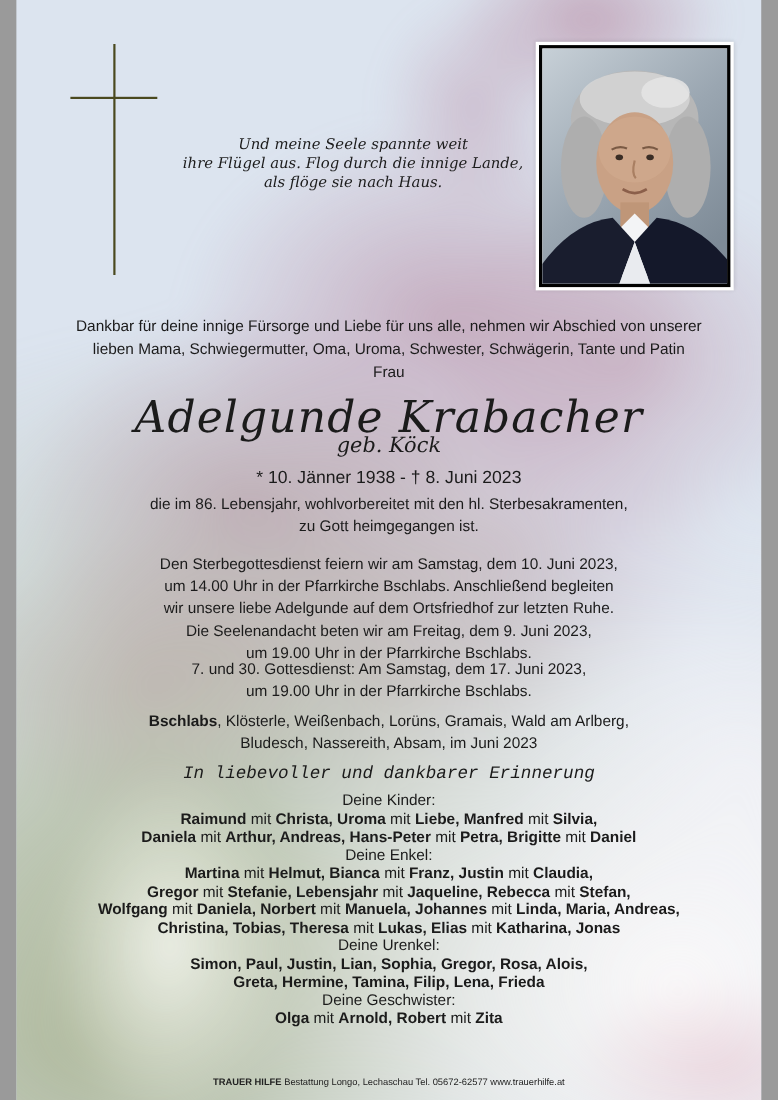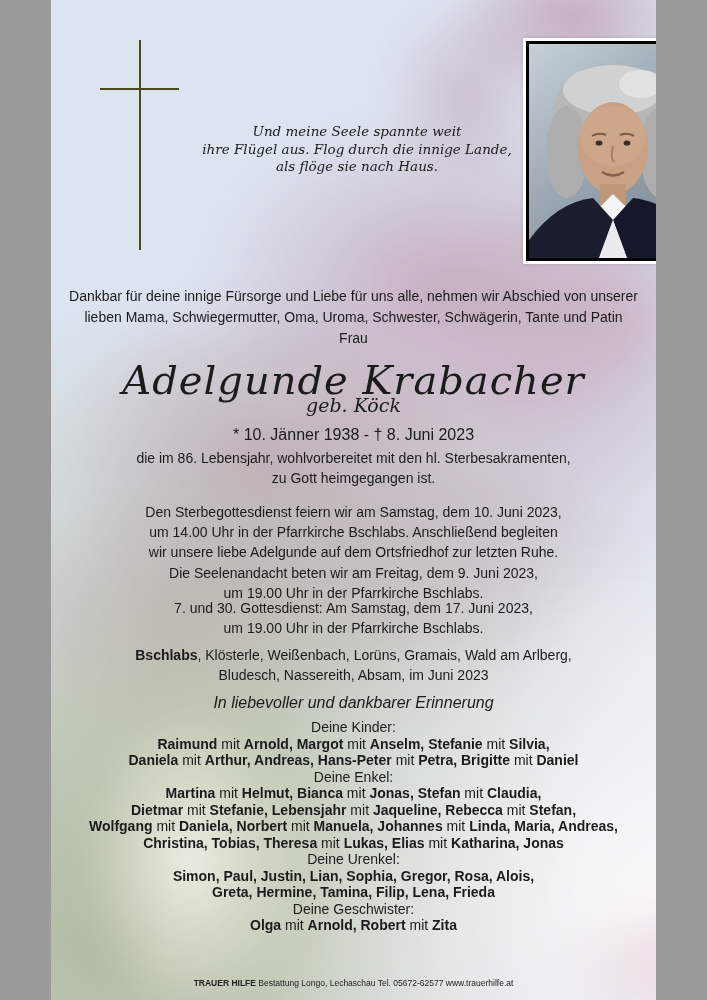--- a/index.html
+++ b/index.html
@@ -1,25 +1,24 @@
 <!DOCTYPE html>
 <html lang="de" style="--background: #dce4ef; --flower: #bb8ca0; --green: #c1c7a8; --cross: #4a491f; --text: #1b1b1b; --photo_frame: #000000;"><head>
 <meta charset="utf-8">
 <title>Parte</title>
 <style>
   html,body{margin:0;padding:0;background:#9a9a9a;}
   .card{
     position:relative;
-    width:581px;height:1000px;
+    width:677px;height:1000px;
     margin:0 auto;
     overflow:hidden;
     font-family:"Liberation Sans", sans-serif;
     color:var(--text,#1b1b1b);
     background:var(--background,#dce4ef);
-    padding-left:24px;
   }
   .bg-base{position:absolute;inset:0;background:var(--background,#dce4ef);}
   .bg-flowers{
     position:absolute;left:-60px;top:-60px;width:827px;height:1120px;
     filter:blur(14px);
     background:
       radial-gradient(200px 120px at 700px 1030px, rgba(220,170,185,.38), transparent 70%),
       radial-gradient(160px 240px at 200px 920px, rgba(250,251,246,.80), transparent 70%),
       radial-gradient(600px 500px at 660px 960px, rgba(252,250,250,.92), transparent 72%),
       radial-gradient(300px 400px at 720px 760px, rgba(240,240,244,.60), transparent 70%),
@@ -55,21 +54,21 @@
     font-size:40px;line-height:48px;letter-spacing:1px;
   }
   .maiden{top:394px;font-family:"DejaVu Serif", serif;font-style:italic;font-size:19px;line-height:22px;}
   .dates{top:425px;font-size:16px;line-height:20px;}
   .passing{top:448px;font-size:14px;line-height:20px;}
   .service-1{top:502px;font-size:14px;line-height:20px;}
   .service-2{top:563px;font-size:14px;line-height:20px;}
   .service-3{top:598px;font-size:14px;line-height:20px;}
   .places{top:645px;font-size:14px;line-height:20px;}
   .remembrance{
-    top:693px;font-family:Liberation Sans, sans-serif;font-style:italic;
+    top:693px;font-family:Liberation Mono, monospace;font-style:italic;
     font-size:16px;line-height:20px;
   }
   .family{top:719px;font-size:14px;line-height:16.5px;}
   .closing-line{font-size:13px;}
   .footer{top:977px;font-size:8.5px;line-height:12px;color:#222;}
   .b{font-weight:bold;}
 </style>
 </head>
 <body>
 
@@ -158,25 +157,25 @@
 
   <div class="block places">
     <div><span class="b">Bschlabs</span><span>, Klösterle, Weißenbach, Lorüns, Gramais, Wald am Arlberg,</span></div>
     <div>Bludesch, Nassereith, Absam, im Juni 2023</div>
   </div>
 
   <div class="block remembrance">In liebevoller und dankbarer Erinnerung</div>
 
   <div class="block family">
     <div>Deine Kinder:</div>
-    <div><span class="b">Raimund</span><span> mit </span><span class="b">Arnold, Margot</span><span> mit </span><span class="b">Anselm, Stefanie</span><span> mit </span><span class="b">Silvia,</span></div>
+    <div><span class="b">Raimund</span><span> mit </span><span class="b">Christa, Uroma</span><span> mit </span><span class="b">Liebe, Manfred</span><span> mit </span><span class="b">Silvia,</span></div>
     <div><span class="b">Daniela</span><span> mit </span><span class="b">Arthur, Andreas, Hans-Peter</span><span> mit </span><span class="b">Petra, Brigitte</span><span> mit </span><span class="b">Daniel</span></div>
     <div>Deine Enkel:</div>
-    <div><span class="b">Martina</span><span> mit </span><span class="b">Helmut, Bianca</span><span> mit </span><span class="b">Jonas, Stefan</span><span> mit </span><span class="b">Claudia,</span></div>
-    <div><span class="b">Dietmar</span><span> mit </span><span class="b">Stefanie, Lebensjahr</span><span> mit </span><span class="b">Jaqueline, Rebecca</span><span> mit </span><span class="b">Stefan,</span></div>
+    <div><span class="b">Martina</span><span> mit </span><span class="b">Helmut, Bianca</span><span> mit </span><span class="b">Franz, Justin</span><span> mit </span><span class="b">Claudia,</span></div>
+    <div><span class="b">Gregor</span><span> mit </span><span class="b">Stefanie, Lebensjahr</span><span> mit </span><span class="b">Jaqueline, Rebecca</span><span> mit </span><span class="b">Stefan,</span></div>
     <div><span class="b">Wolfgang</span><span> mit </span><span class="b">Daniela, Norbert</span><span> mit </span><span class="b">Manuela, Johannes</span><span> mit </span><span class="b">Linda, Maria, Andreas,</span></div>
     <div><span class="b">Christina, Tobias, Theresa</span><span> mit </span><span class="b">Lukas, Elias</span><span> mit </span><span class="b">Katharina, Jonas</span></div>
     <div>Deine Urenkel:</div>
     <div><span class="b">Simon, Paul, Justin, Lian, Sophia, Gregor, Rosa, Alois,</span></div>
     <div><span class="b">Greta, Hermine, Tamina, Filip, Lena, Frieda</span></div>
     <div>Deine Geschwister:</div>
     <div><span class="b">Olga</span><span> mit </span><span class="b">Arnold, Robert</span><span> mit </span><span class="b">Zita</span></div>
   </div>
 
   <div class="block footer"><span class="b">TRAUER HILFE</span><span> Bestattung Longo, Lechaschau Tel. 05672-62577 www.trauerhilfe.at</span></div>

